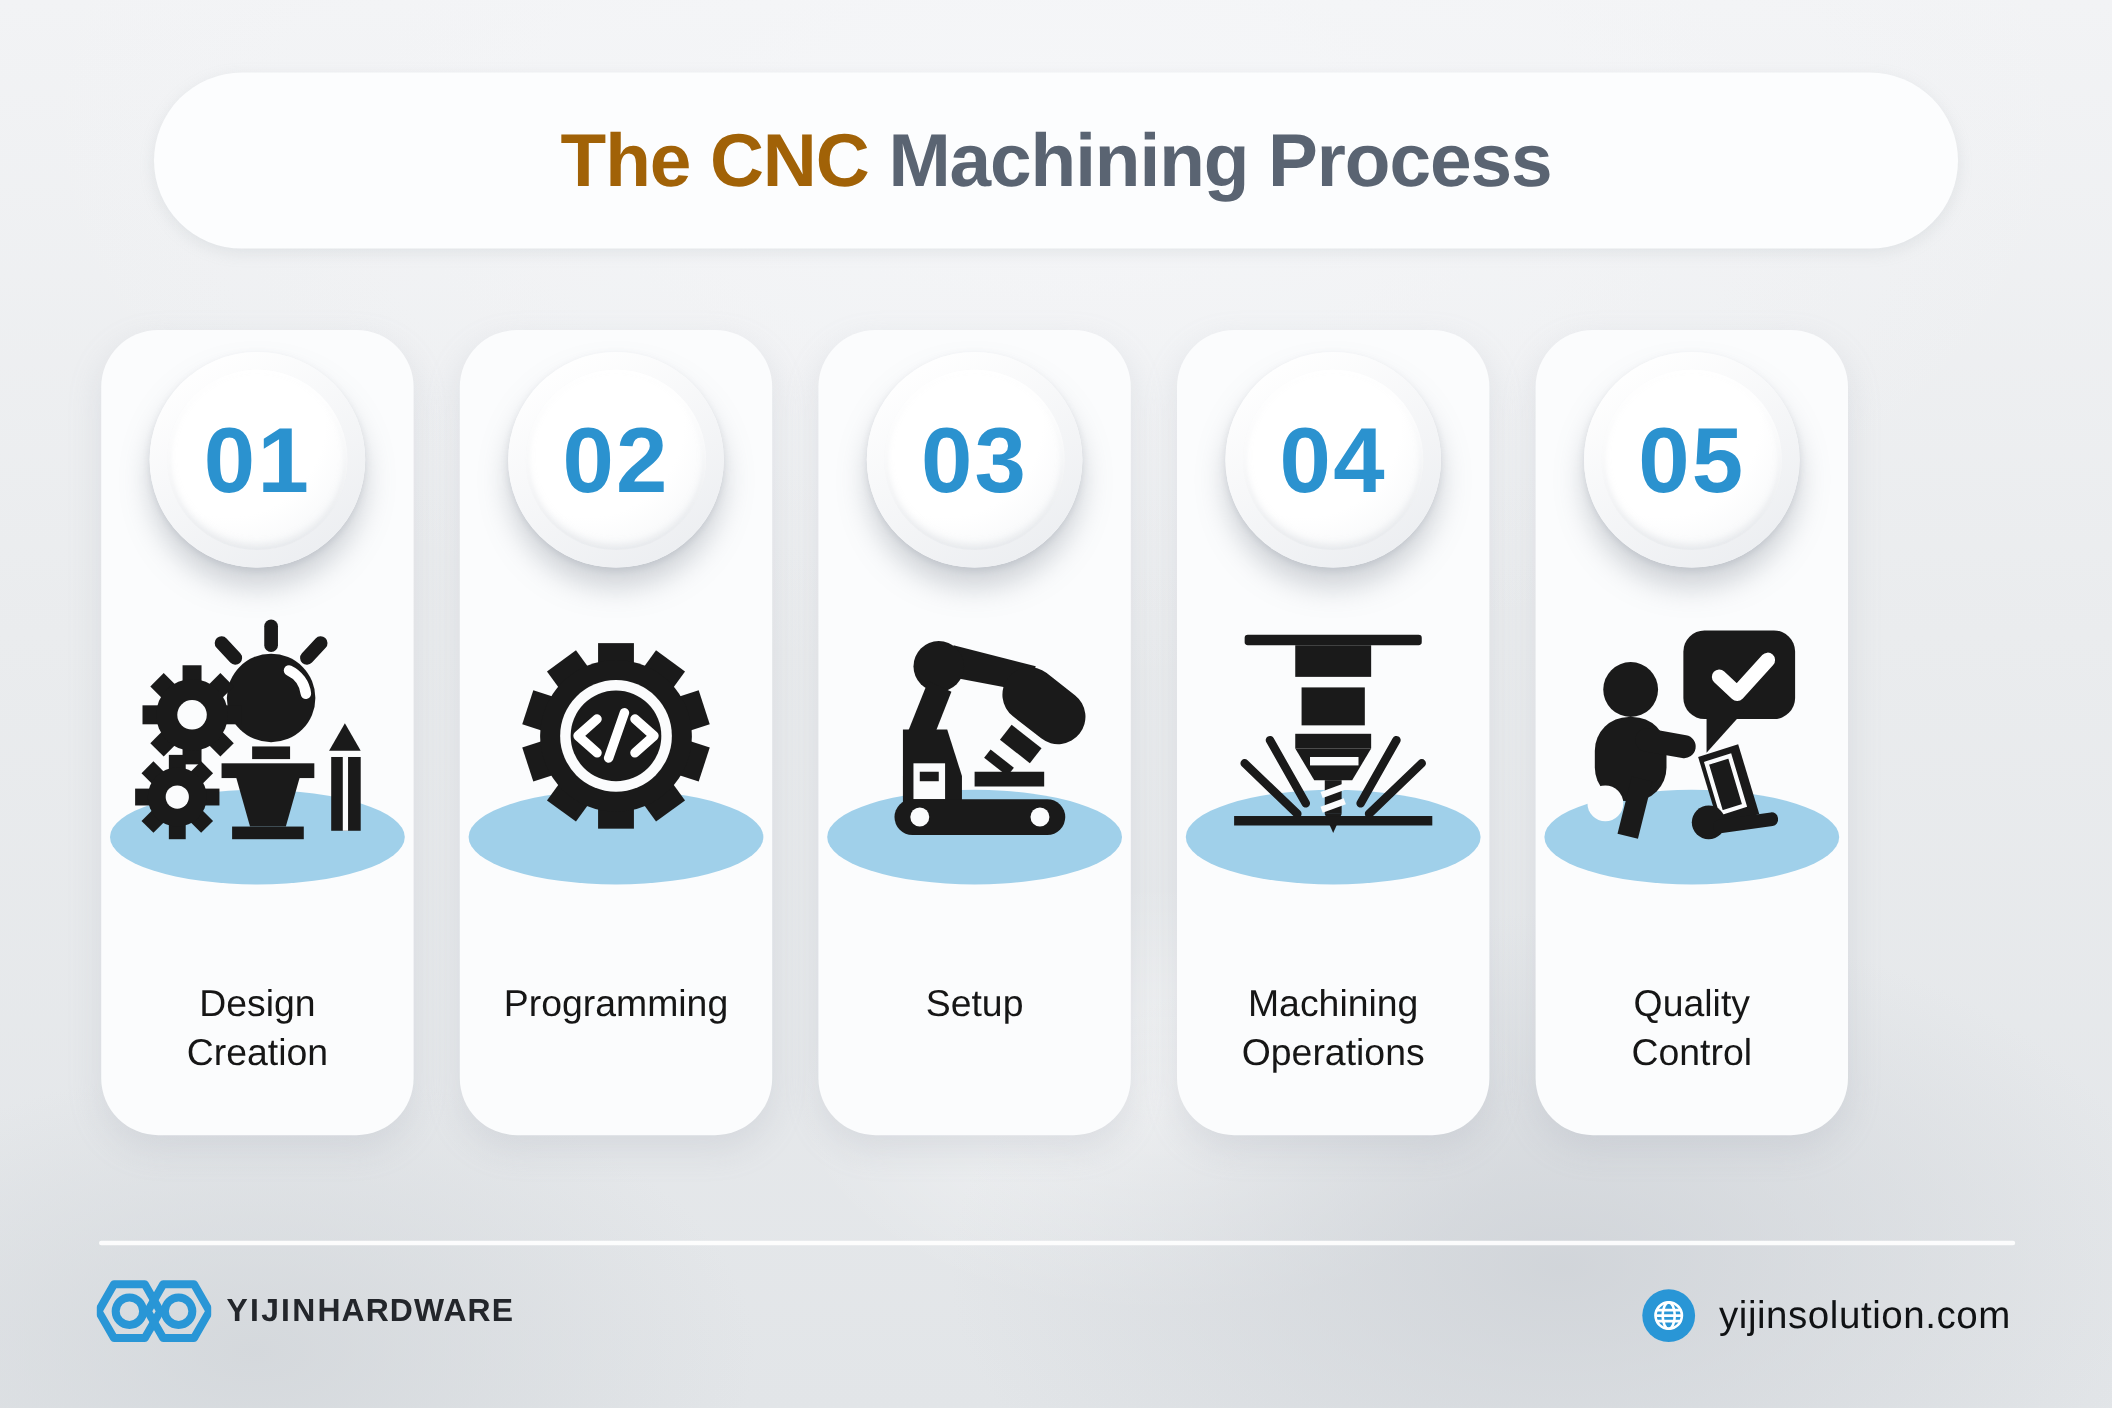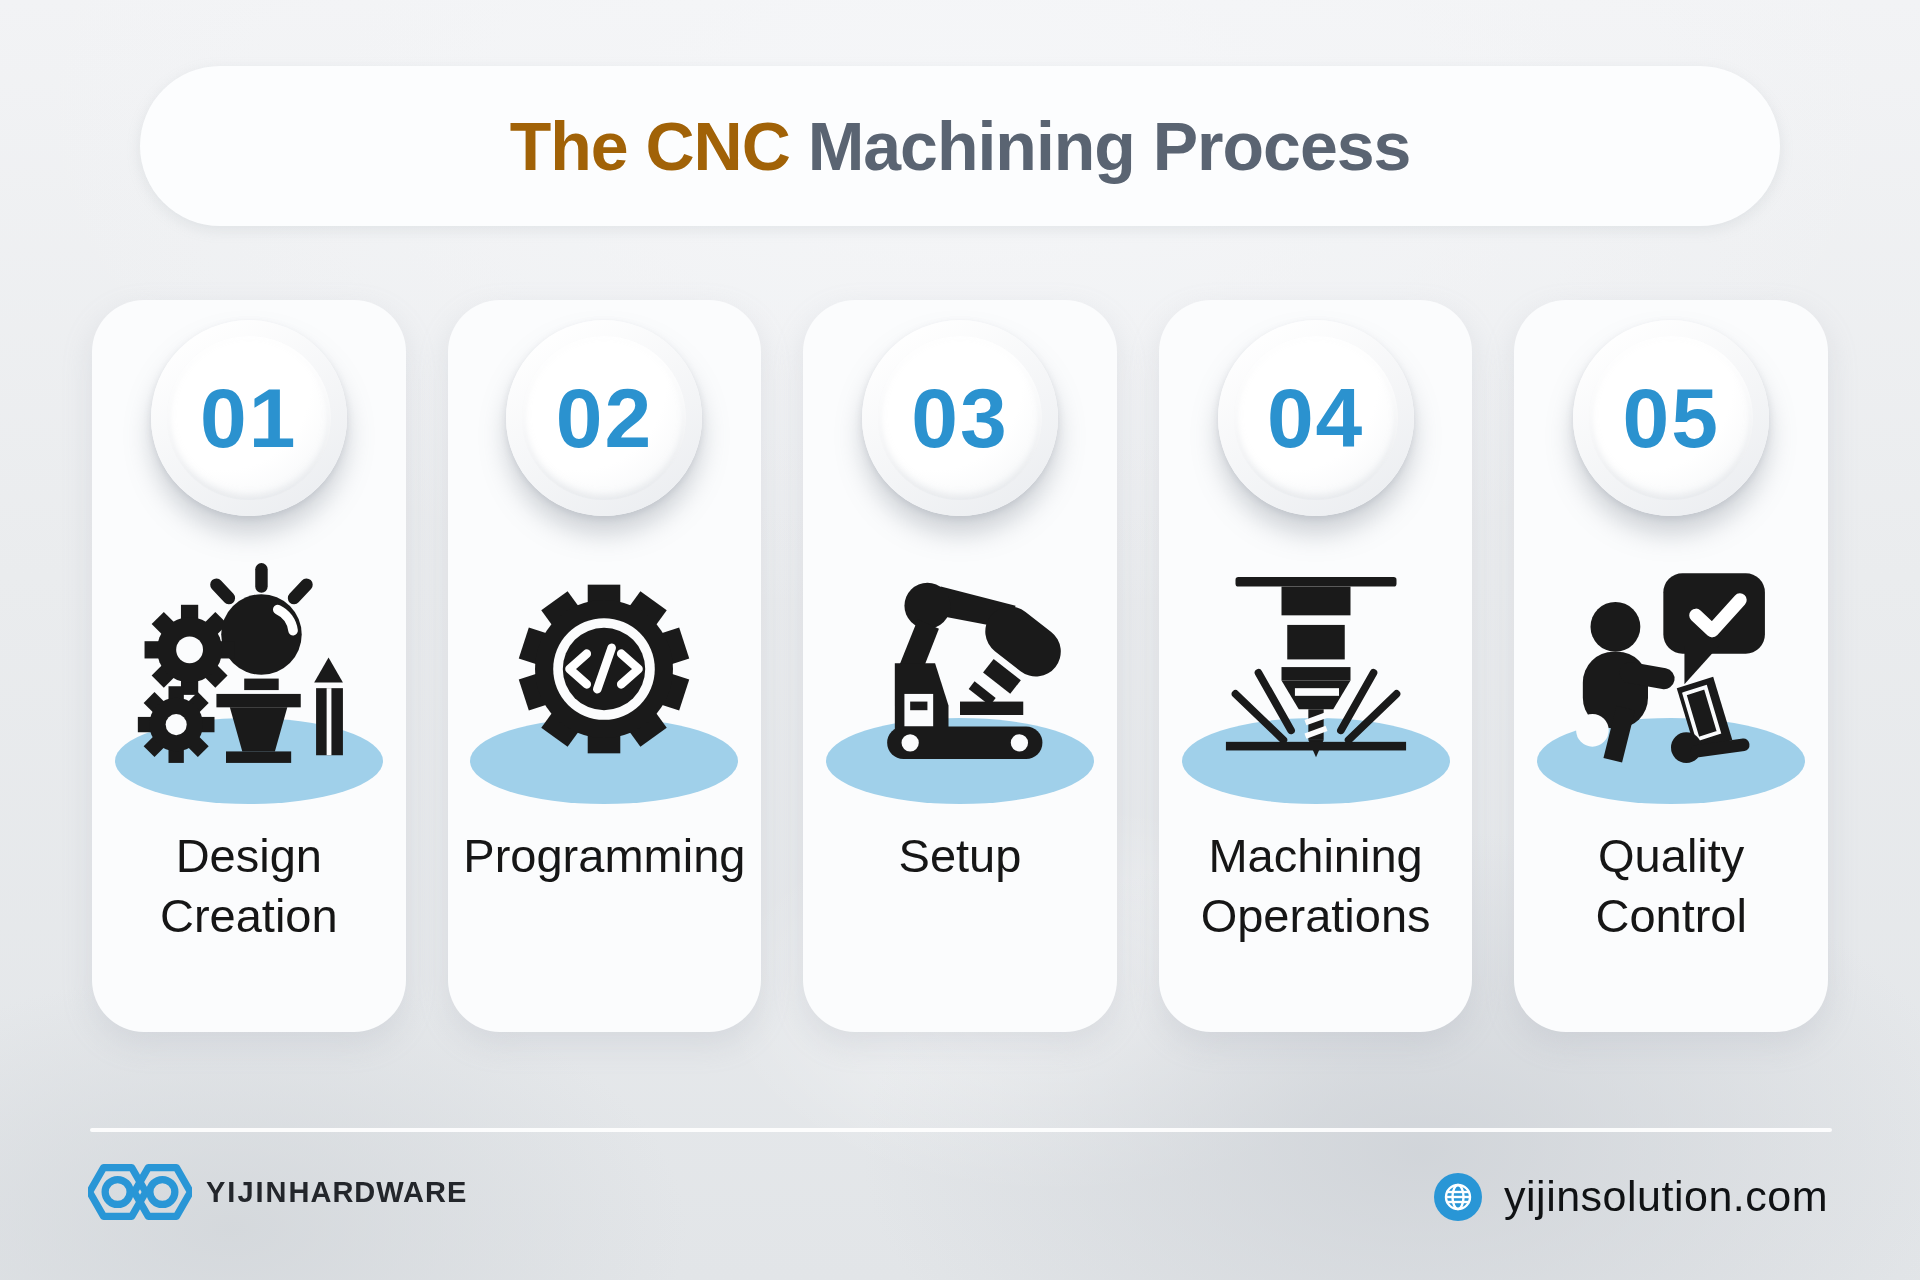--- a/index.html
+++ b/index.html
@@ -20,21 +20,21 @@
     position:absolute; left:140px; top:66px; width:1640px; height:160px;
     background:#fcfdfe; border-radius:80px;
     box-shadow:0 4px 14px rgba(150,158,168,.18);
     display:flex; align-items:center; justify-content:center;
   }
   .title { font-size:68px; font-weight:700; letter-spacing:-1px; color:#5a6472; white-space:pre; }
   .title .hl { color:#a16207; }
 
   
   .cards {
-    position:absolute; left:92px; top:300px; width:1736px; height:732px;
+    position:absolute; left:92px; top:300px; width:1588px; height:732px;
     display:grid; grid-template-columns:repeat(5,1fr); gap:42px;
   }
   .card {
     background:#fbfcfd; border-radius:52px;
     box-shadow:0 12px 30px rgba(158,166,176,.22);
     display:flex; flex-direction:column; align-items:center;
   }
   .num-outer {
     margin-top:20px; width:196px; height:196px; border-radius:50%;
     background:linear-gradient(150deg,#ffffff 10%,#eceef1 90%);
@@ -52,37 +52,37 @@
   .icon-zone { position:relative; width:100%; height:300px; margin-top:10px; }
   .ellipse {
     position:absolute; left:50%; bottom:22px; transform:translateX(-50%);
     width:268px; height:86px; border-radius:50%; background:#a0d0ea;
   }
   .icon-svg {
     position:absolute; left:50%; bottom:42px; transform:translateX(-50%);
     width:230px; height:230px;
   }
   .label {
-    text-align:center; font-size:47px; line-height:1.28;
+    margin-top:66px; text-align:center; font-size:34px; line-height:1.28;
     color:#161616; font-weight:400;
   }
   .label span { display:block; }
 
   
   .divider {
     position:absolute; left:90px; top:1128px; width:1742px; height:4px;
     background:rgba(255,255,255,.9); border-radius:2px;
   }
   .footer-left { position:absolute; left:88px; top:1162px; display:flex; align-items:center; gap:14px; }
   .brand-text { display:flex; flex-direction:row; align-items:center; line-height:1.06; }
   .brand-l1 { font-size:29px; font-weight:800; letter-spacing:2px; color:#23262b; }
   .brand-l2 { font-size:29px; font-weight:800; letter-spacing:1px; color:#23262b; }
   .footer-right { position:absolute; right:92px; top:1172px; display:flex; align-items:center; gap:22px; }
   .globe { width:48px; height:48px; border-radius:50%; background:#2996d6; display:flex; align-items:center; justify-content:center; }
-  .website { font-size:43px; color:#101214; font-weight:400; letter-spacing:.5px; }
+  .website { font-size:35px; color:#101214; font-weight:400; letter-spacing:.5px; }
 </style>
 </head>
 <body>
 
 <div class="canvas">
 
   <div class="header">
     <div class="title"><span class="hl">The CNC</span><span> Machining Process</span></div>
   </div>
 

